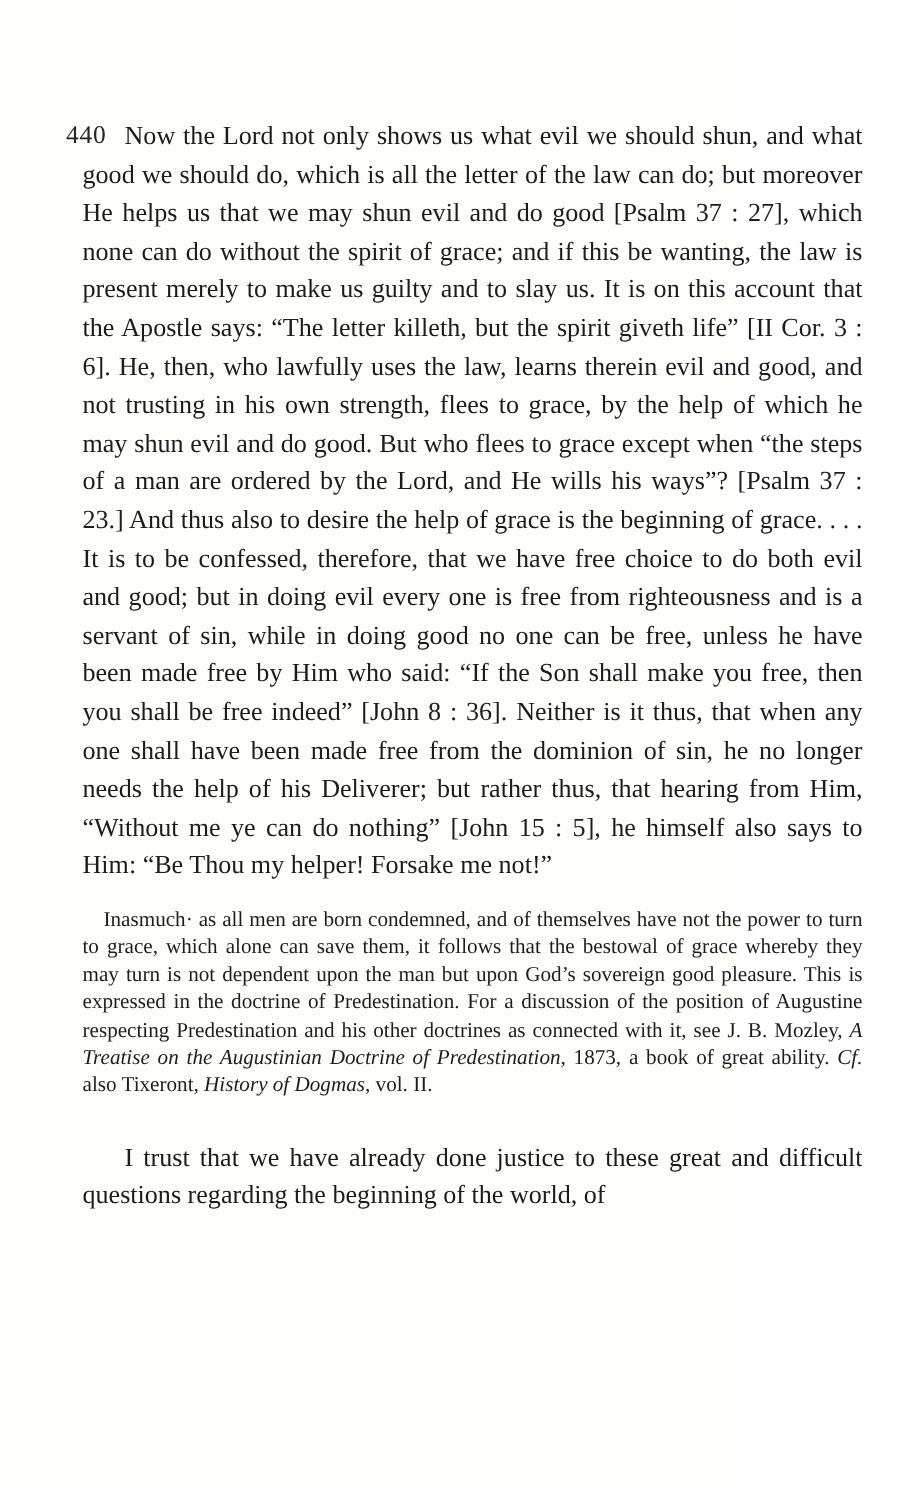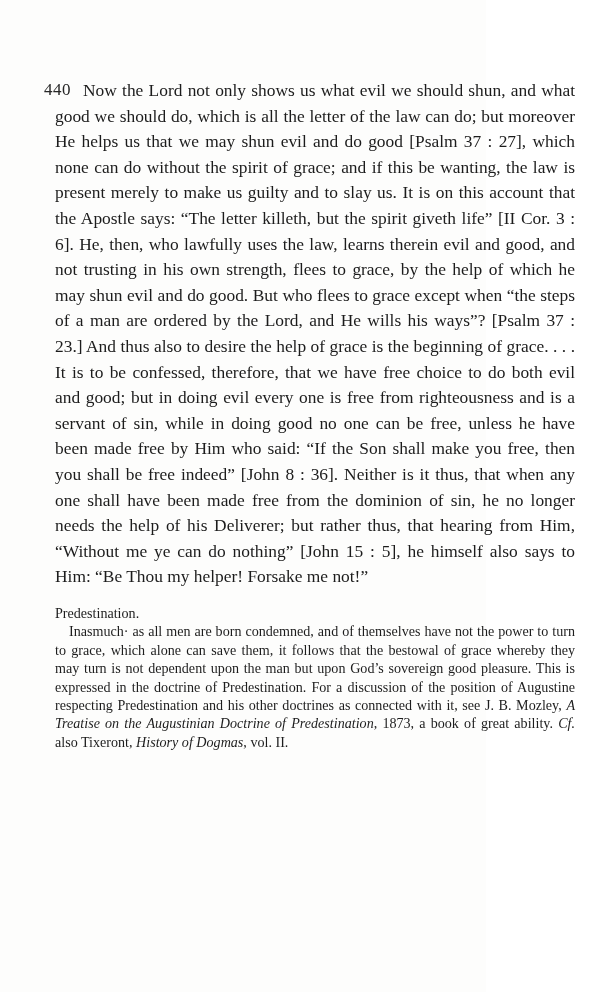--- a/index.html
+++ b/index.html
@@ -114,19 +114,19 @@
   <div class="header">
     <div class="folio">440</div>
   </div>
 
   <div class="body-col">
 
     <p class="body-par">Now the Lord not only shows us what evil we should shun, and what good we should do, which is all the letter of the law can do; but moreover He helps us that we may shun evil and do good [Psalm 37 : 27], which none can do without the spirit of grace; and if this be wanting, the law is present merely to make us guilty and to slay us.   It is on this account that the Apostle says:  “The letter killeth, but the spirit giveth life” [II Cor. 3 : 6].   He, then, who lawfully uses the law, learns therein evil and good, and not trusting in his own strength, flees to grace, by the help of which he may shun evil and do good.   But who flees to grace except when “the steps of a man are ordered by the Lord, and He wills his ways”? [Psalm 37 : 23.]   And thus also to desire the help of grace is the beginning of grace. . . . It is to be confessed, therefore, that we have free choice to do both evil and good; but in doing evil every one is free from righteousness and is a servant of sin, while in doing good no one can be free, unless he have been made free by Him who said: “If the Son shall make you free, then you shall be free indeed” [John 8 : 36]. Neither is it thus, that when any one shall have been made free from the dominion of sin, he no longer needs the help of his Deliverer; but rather thus, that hearing from Him, “Without me ye can do nothing” [John 15 : 5], he himself also says to Him:  “Be Thou my helper!  Forsake me not!”</p>
 
 
     <div class="small-block">
-      <span class="lead">Predestination.</span>
       <span class="run"><span>Inasmuch· as all men are born condemned, and of themselves have not the power to turn to grace, which alone can save them, it follows that the bestowal of grace whereby they may turn is not dependent upon the man but upon God’s sovereign good pleasure.   This is expressed in the doctrine of Predestination.   For a discussion of the position of Augustine respecting Predestination and his other doctrines as connected with it, see J. B. Mozley, </span><i>A Treatise on the Augustinian Doctrine of Predestination</i><span>, 1873, a book of great ability.   </span><i>Cf.</i><span> also Tixeront, </span><i>History of Dogmas</i><span>, vol. II.</span></span>
     </div>
 
+    <p class="tail-par">I trust that we have already done justice to these great and difficult questions regarding the beginning of the world, of</p>
 
   </div>
 </div>
 
 </body></html>

